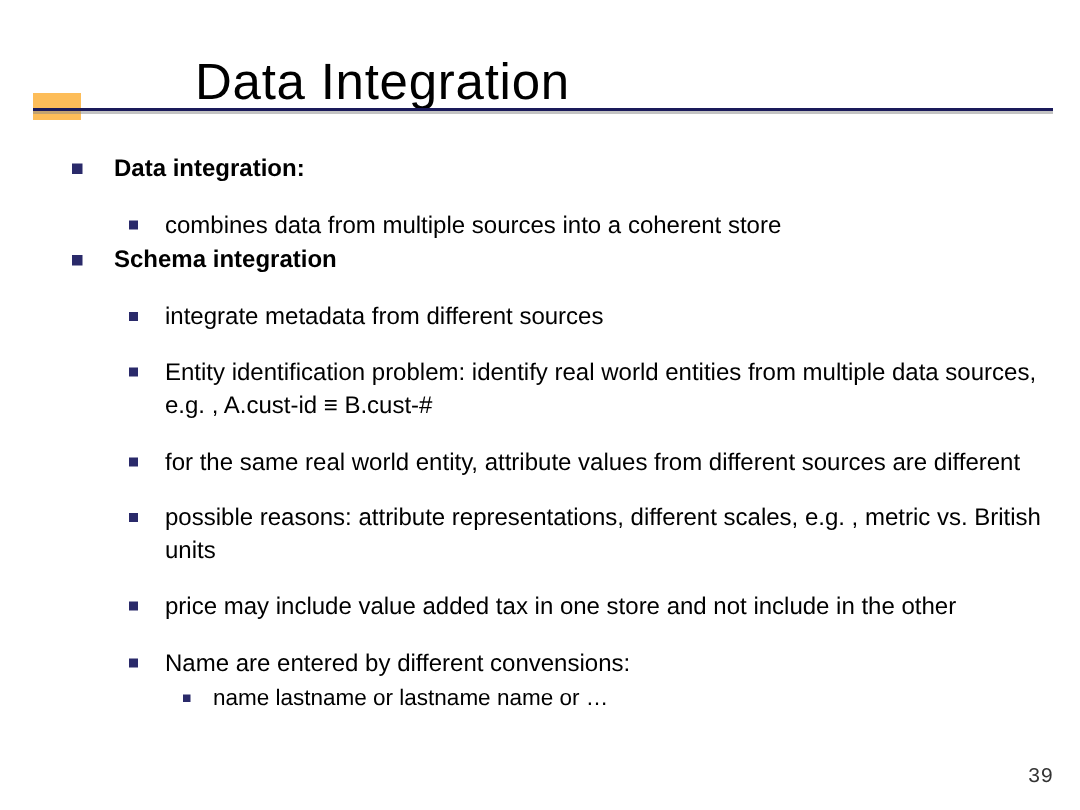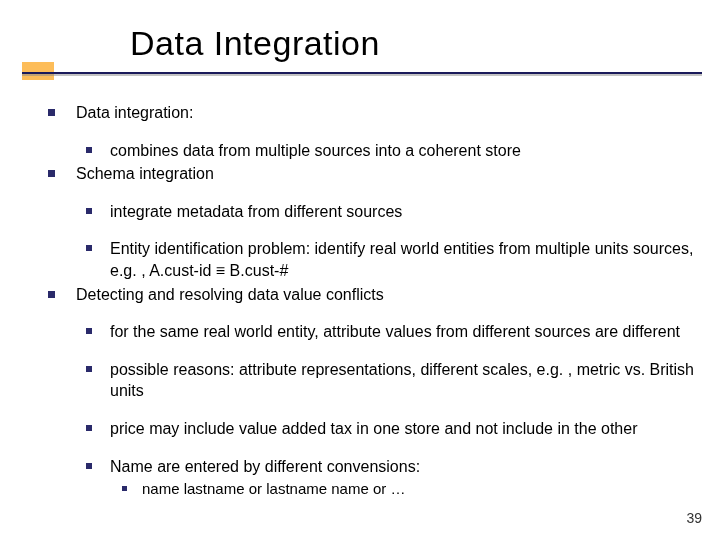--- a/index.html
+++ b/index.html
@@ -6,21 +6,21 @@
   body {
     width: 720px;
     height: 540px;
     background: #fff;
     font-family: Verdana, Geneva, sans-serif;
     position: relative;
     overflow: hidden;
   }
   .title-area {
     position: relative;
-    padding-top: 24px;
+    padding-top: 36px;
     padding-left: 130px;
     height: 92px;
   }
   .title-accent {
     position: absolute;
     left: 22px;
     top: 62px;
     width: 32px;
     height: 18px;
     background: #fc9a00;
@@ -52,20 +52,21 @@
   .content {
     padding: 10px 24px 0 42px;
     font-size: 16px;
     color: #000;
     line-height: 1.35;
   }
   .lvl1 {
     position: relative;
     padding-left: 34px;
     margin-bottom: 2px;
+    font-weight: bold;
   }
   .lvl1::before {
     content: "";
     position: absolute;
     left: 6px;
     top: 7px;
     width: 7px;
     height: 7px;
     background: #2a2a6a;
   }
@@ -98,39 +99,39 @@
     width: 5px;
     height: 5px;
     background: #2a2a6a;
   }
   .page-num {
     position: absolute;
     right: 18px;
     bottom: 14px;
     font-size: 14px;
     color: #333;
+    font-family: Liberation Mono, monospace;
   }
 </style>
 </head>
 <body>
 
 <div class="title-area">
   <div class="title-accent"></div>
   <div class="title-text">Data Integration</div>
   <div class="title-rule"></div>
   <div class="title-shadow"></div>
 </div>
 
 <div class="content" id="content">
     <div class="lvl1">Data integration:</div>
     <div class="lvl2">combines data from multiple sources into a coherent store</div>
     <div class="lvl1">Schema integration</div>
     <div class="lvl2">integrate metadata from different sources</div>
-    <div class="lvl2">Entity identification problem: identify real world entities from multiple units sources, e.g. , A.cust-id ≡ B.cust-#</div>
-    <div class="lvl1">Detecting and resolving data value conflicts</div>
+    <div class="lvl2">Entity identification problem: identify real world entities from multiple data sources, e.g. , A.cust-id ≡ B.cust-#</div>
     <div class="lvl2">for the same real world entity, attribute values from different sources are different</div>
     <div class="lvl2">possible reasons: attribute representations, different scales, e.g. , metric vs. British units</div>
     <div class="lvl2">price may include value added tax in one store and  not include in the other</div>
     <div class="lvl2">Name are entered by different convensions:</div>
     <div class="lvl3">name lastname or lastname name or …</div>
   </div>
 
 <div class="page-num">39</div>
 
 </body></html>

